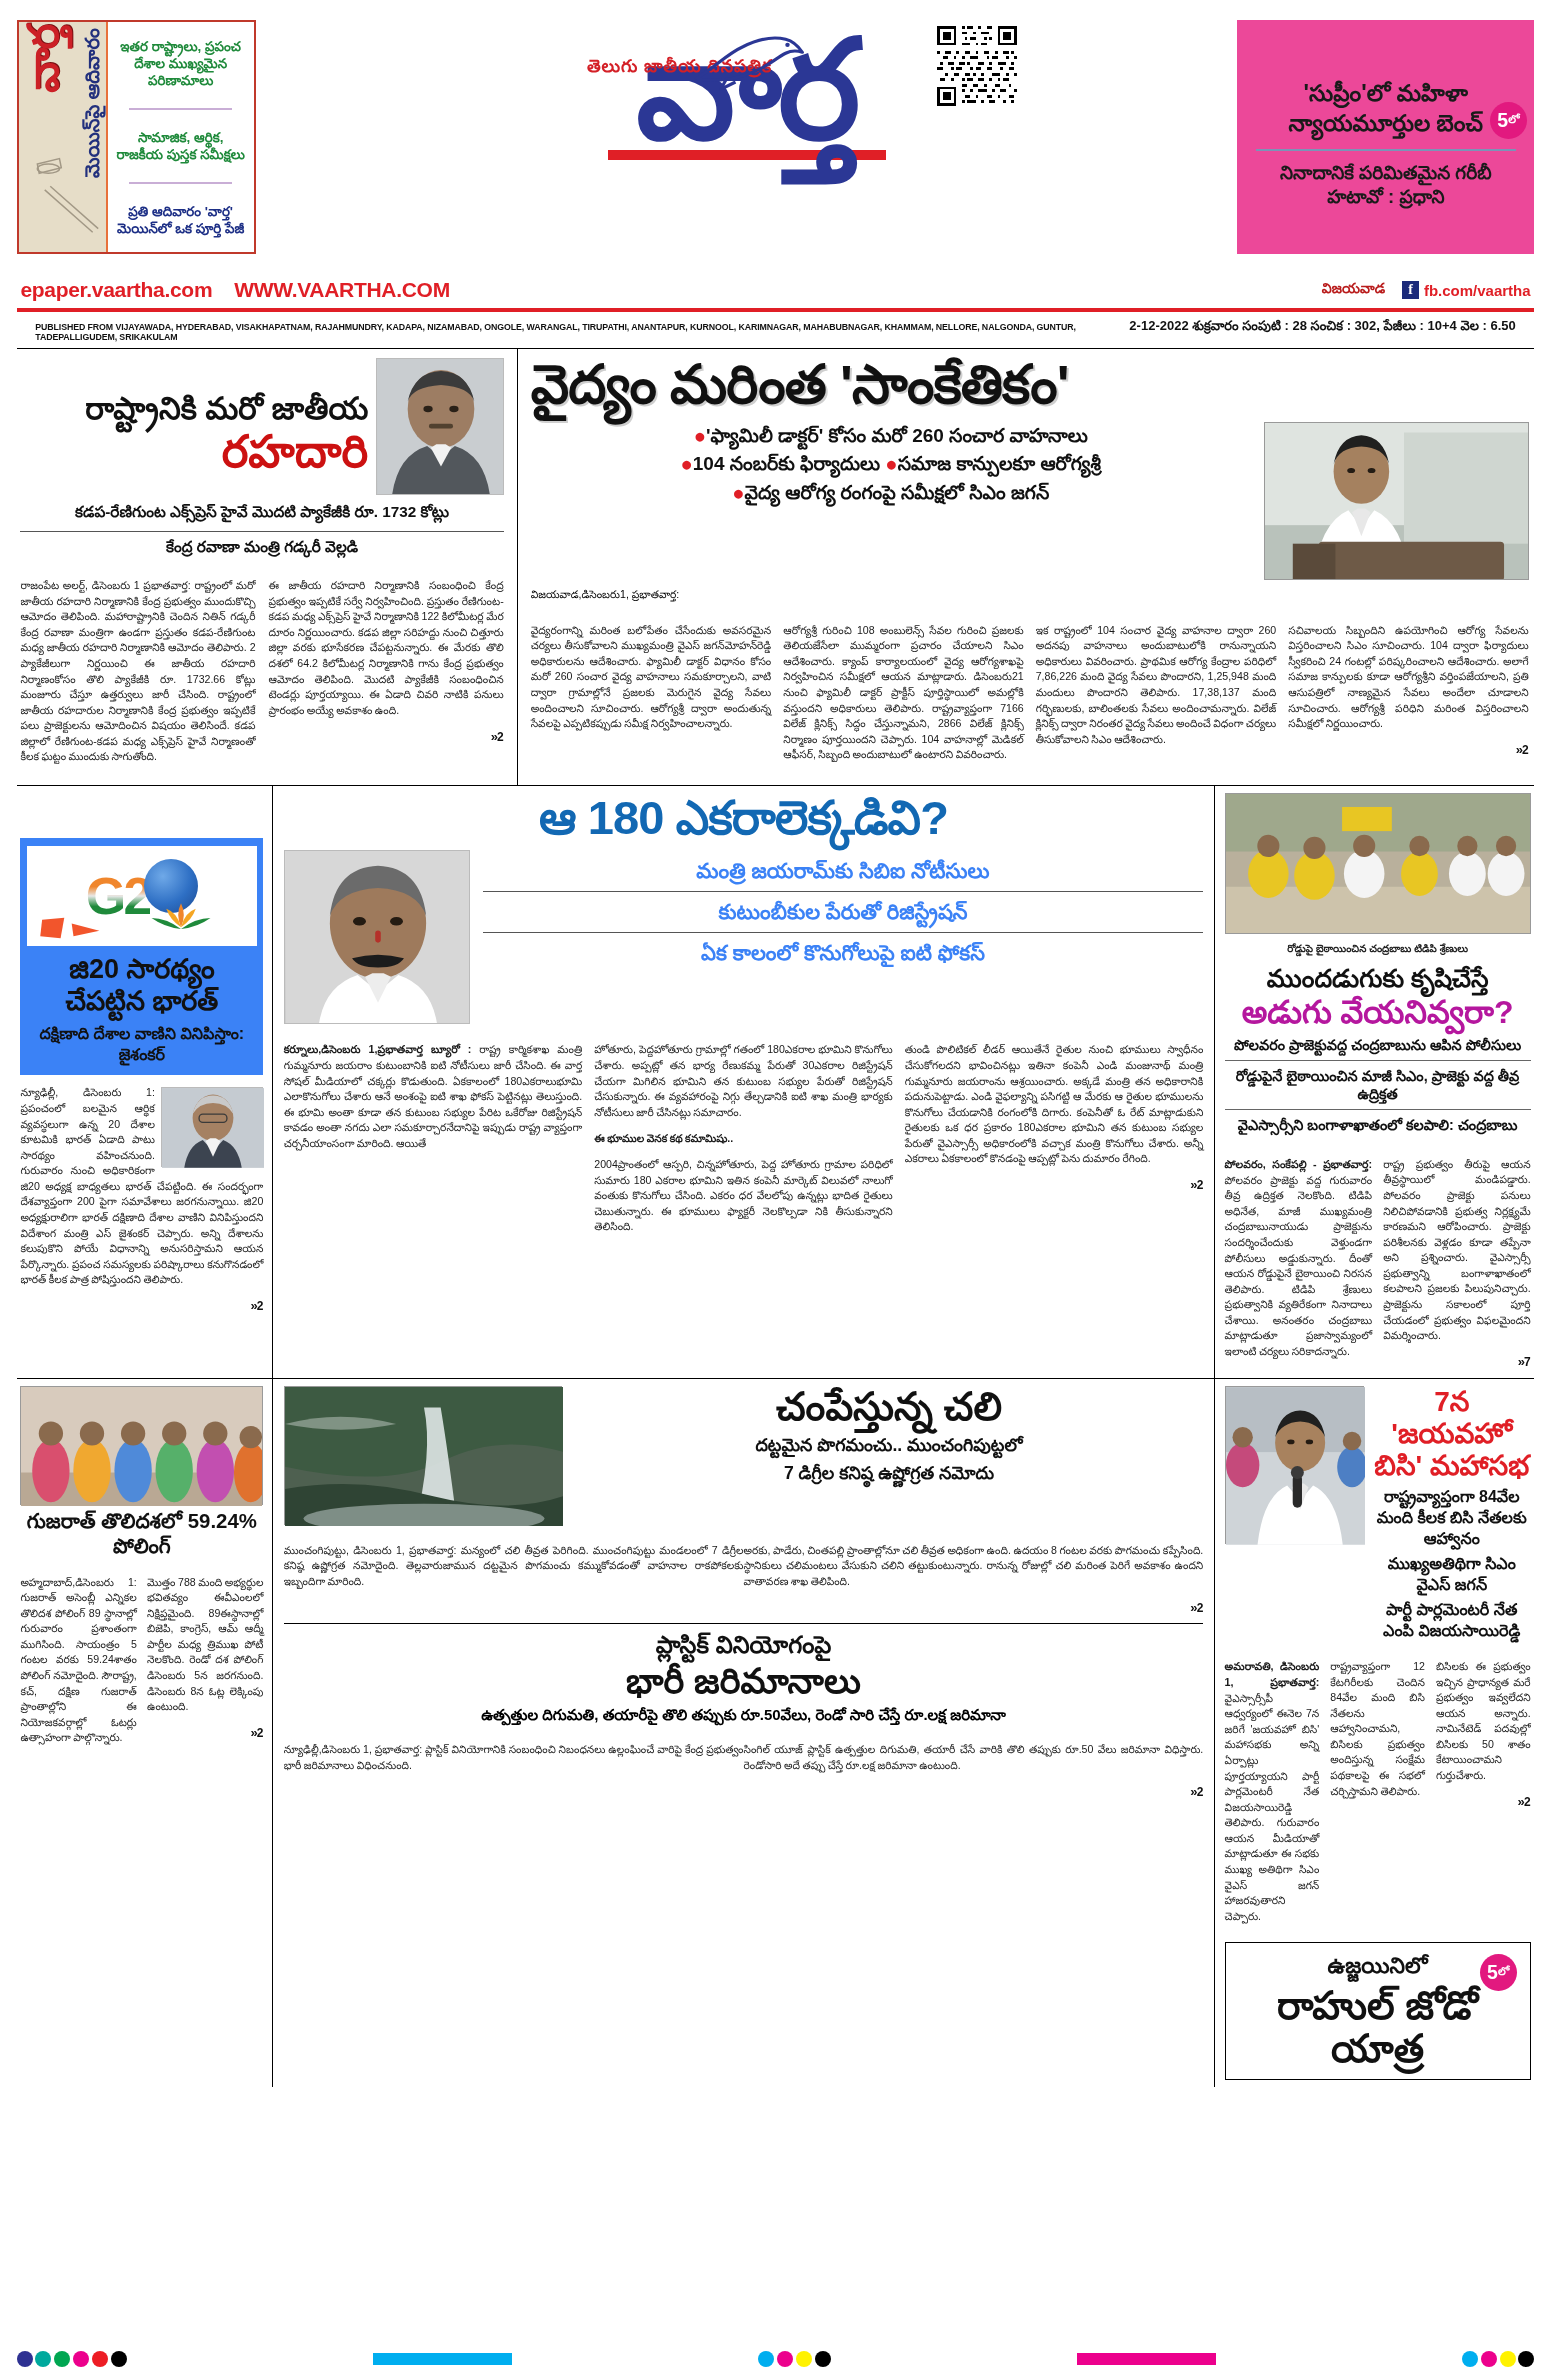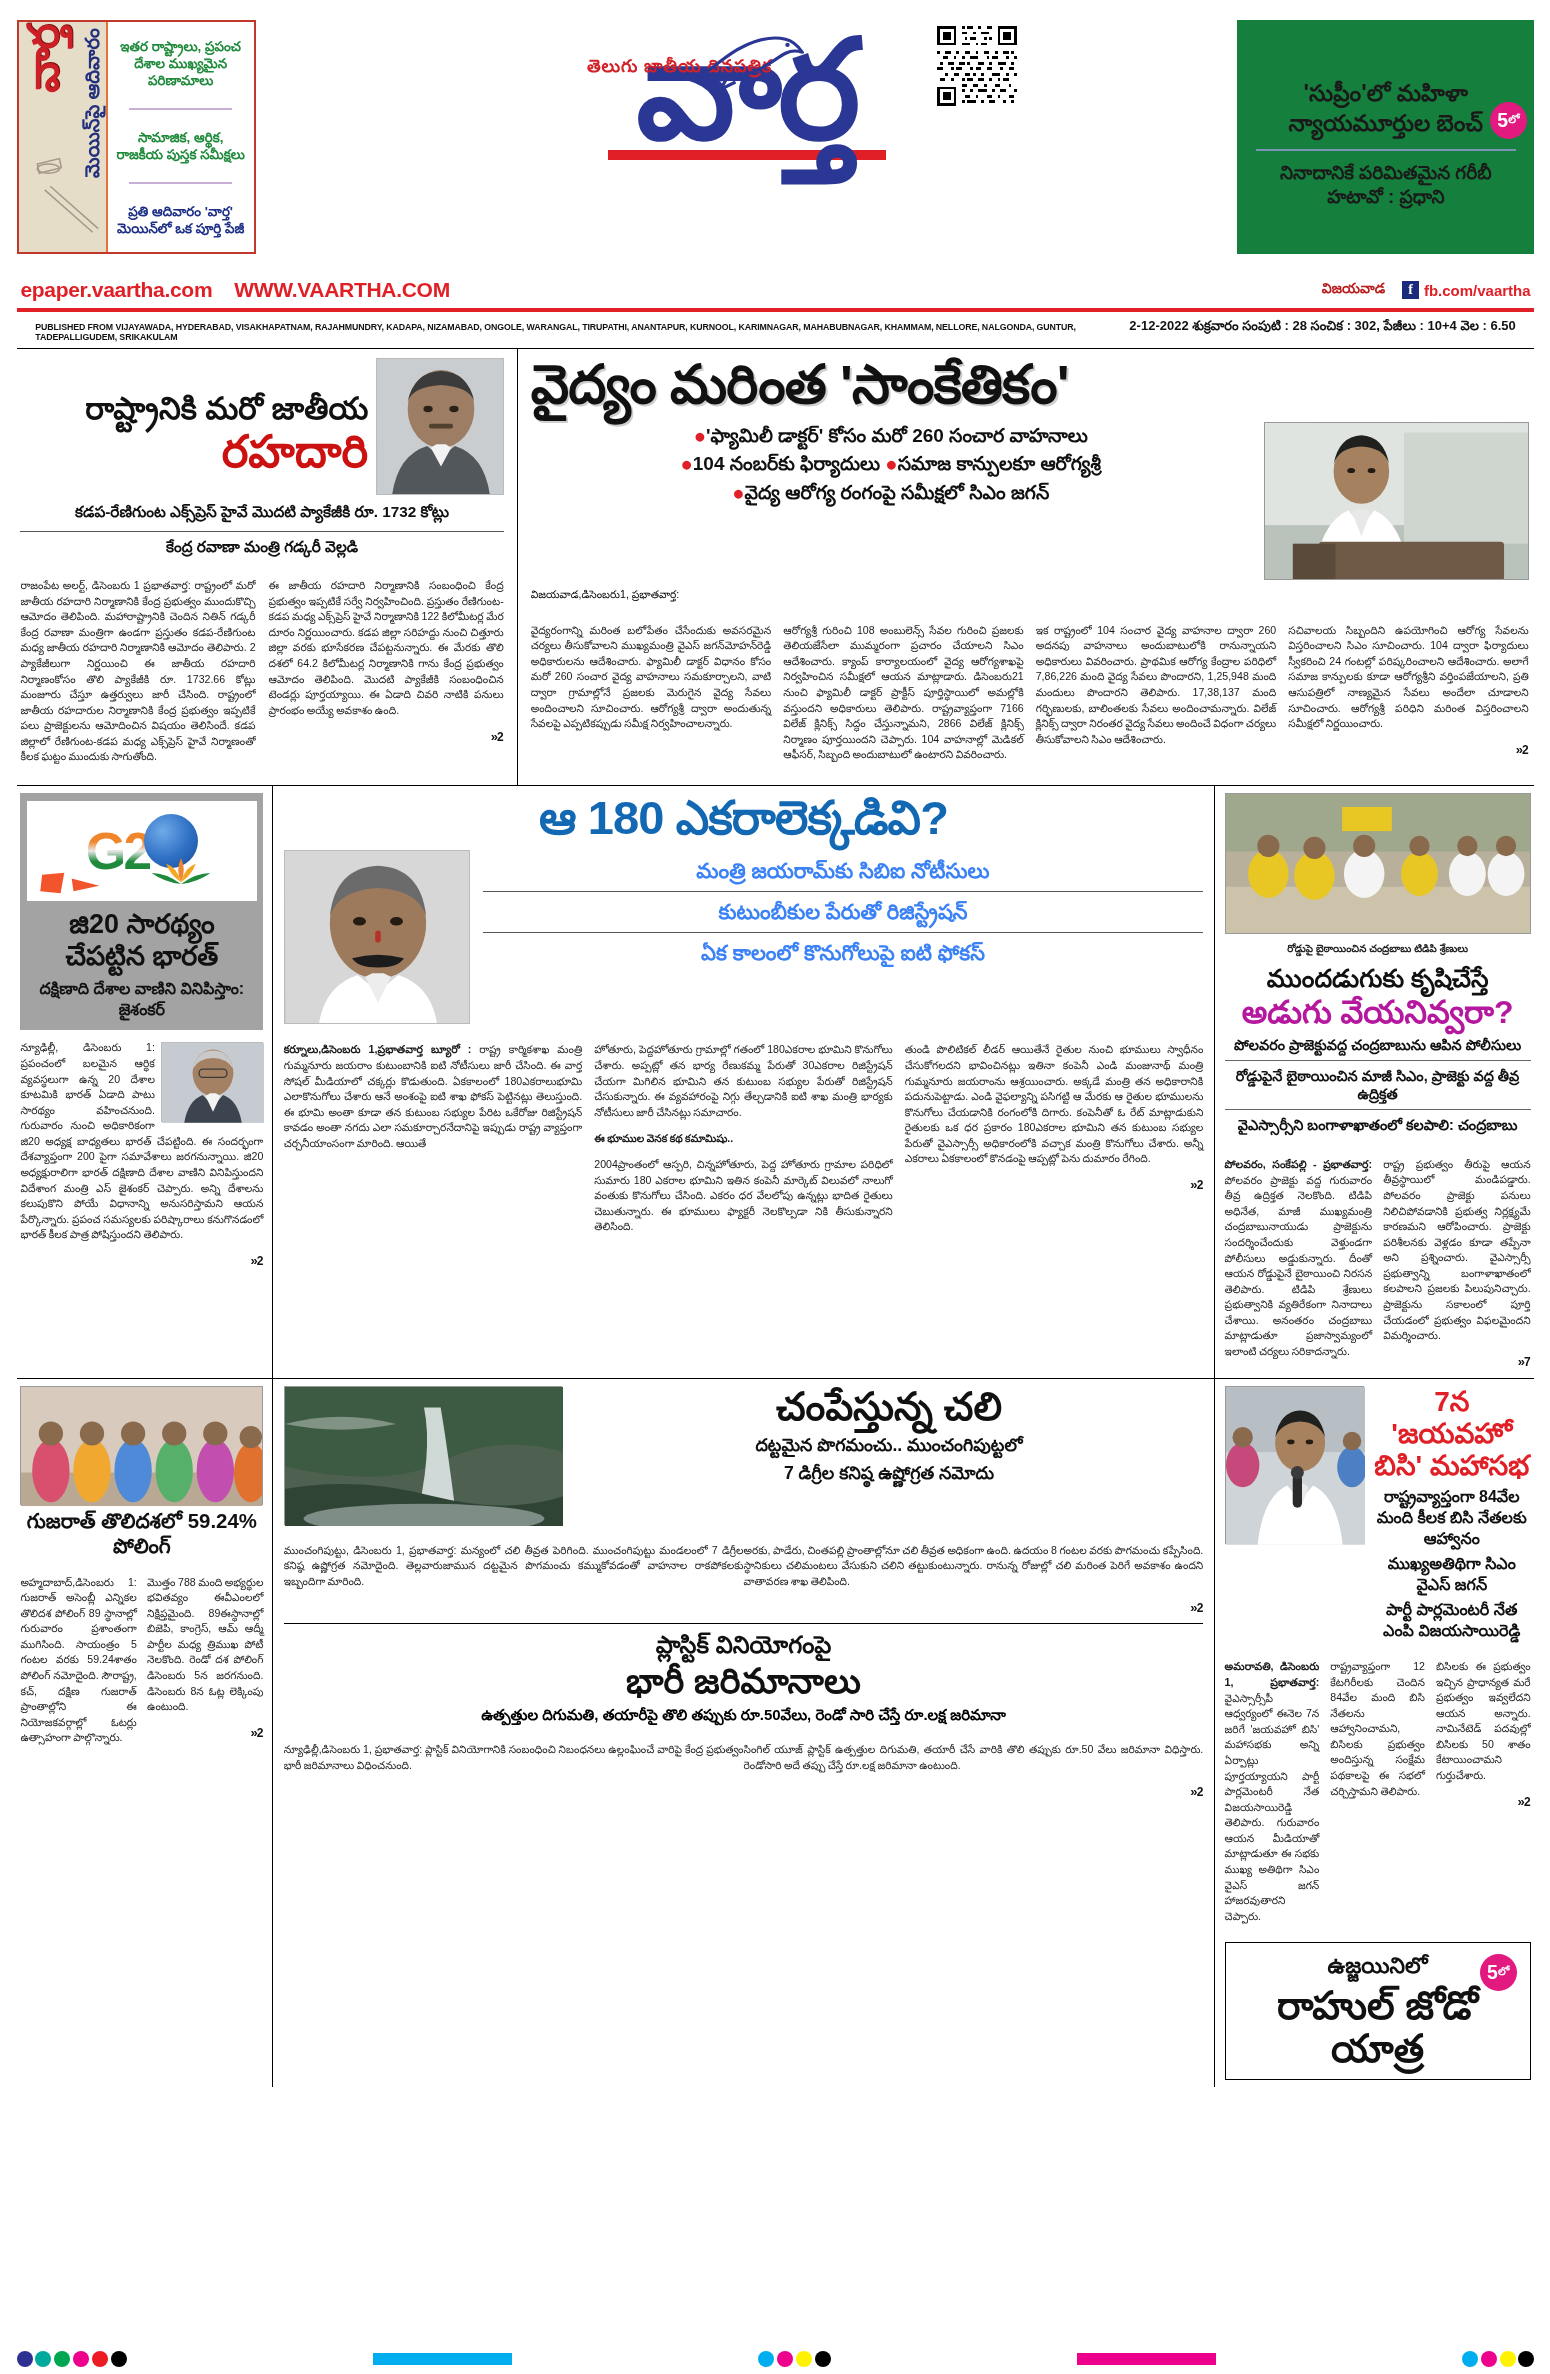--- a/index.html
+++ b/index.html
@@ -129,21 +129,21 @@
     width: 278px;
     height: 10.2px;
     background: #e01f26;
     margin: 5.6px auto 0 auto;
   }
 
   
   .yellow-box {
     width: 297px;
     flex-shrink: 0;
-    background: #15803d;
+    background: #ec4899;
     padding: 24px 13px 11px 13px;
     position: relative;
     min-height: 234px;
     display: flex;
     flex-direction: column;
     justify-content: center;
   }
   .yb-line {
     font-size: 23px;
     font-weight: 800;
@@ -369,22 +369,23 @@
     margin: 0 16.7px;
     border-bottom: 1.9px solid #000;
   }
   .mid-col-1 {
     width: 256px;
     flex-shrink: 0;
     border-right: 1.9px solid #000;
     padding: 7.4px 8.3px 7.4px 3.7px;
   }
   .g20-box {
-    background: #a3a3a3;
+    background: #3b82f6;
     padding: 7.4px 6.5px 9.3px 6.5px;
+    margin-top: 45px;
   }
   .g20-logo-area {
     background: #fff;
     height: 100px;
     position: relative;
     display: flex;
     align-items: center;
     justify-content: center;
   }
   .g20-text {

